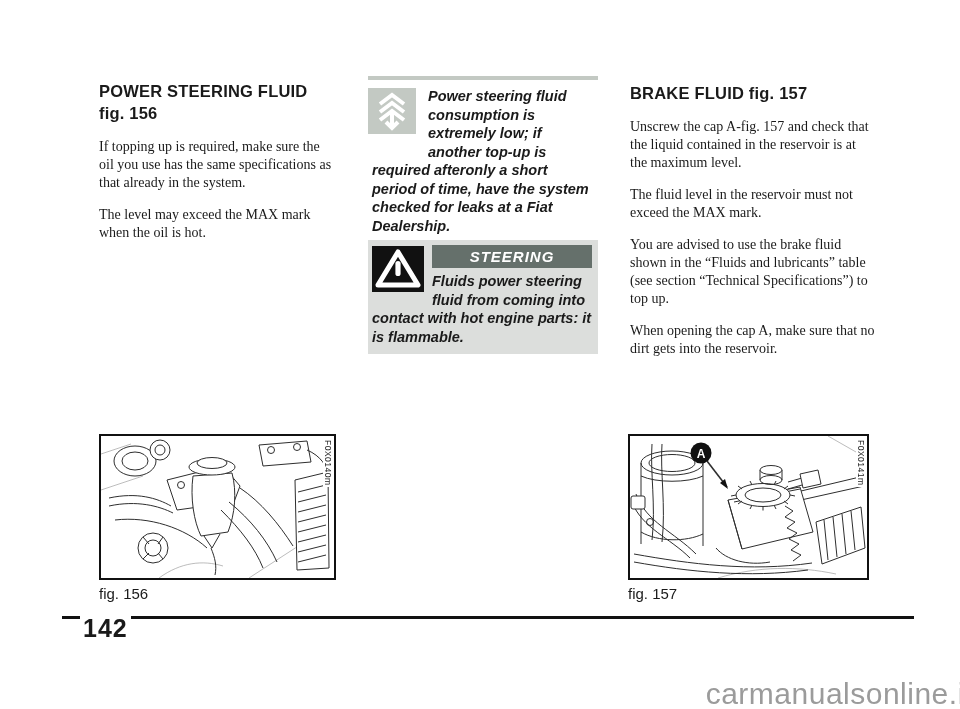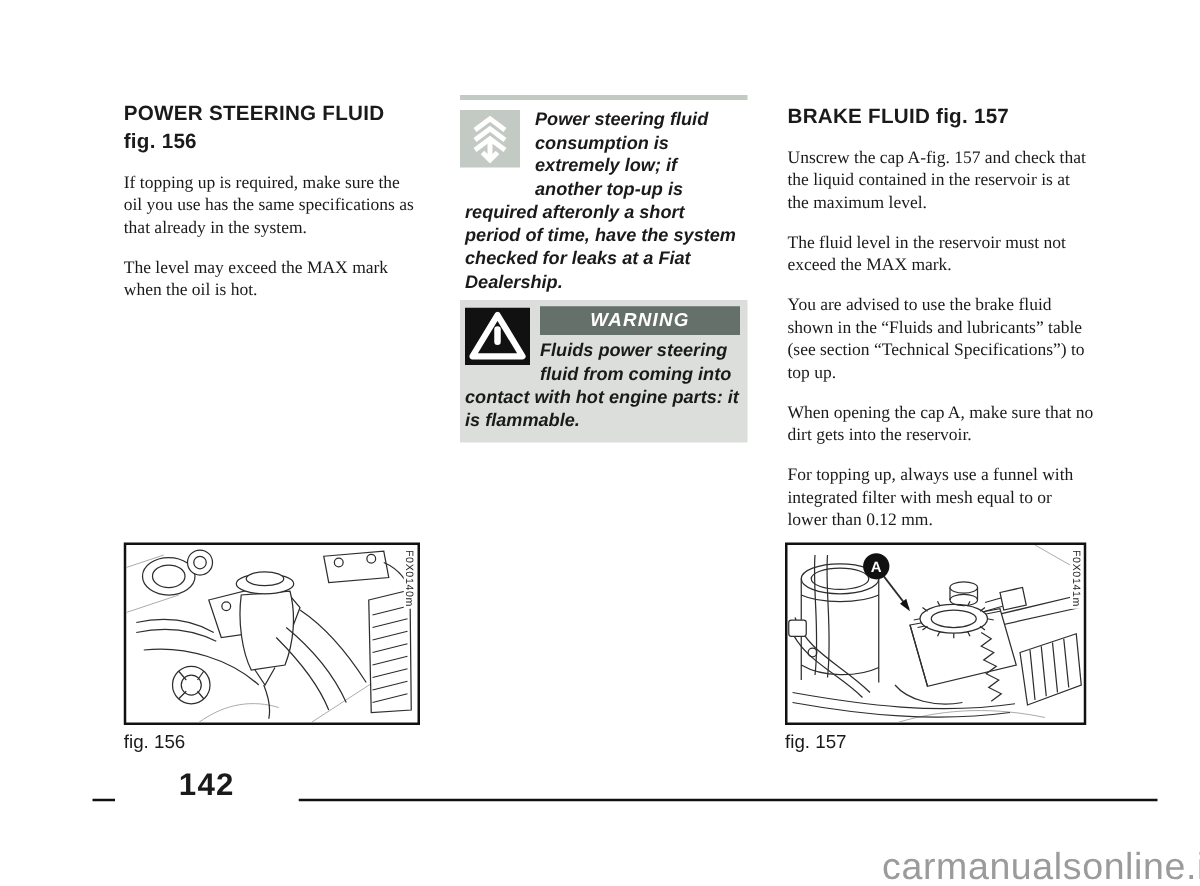--- a/index.html
+++ b/index.html
@@ -54,21 +54,21 @@
     position:absolute;top:3px;right:1px;
     writing-mode:vertical-rl;text-orientation:mixed;
     font-size:8.5px;letter-spacing:0.5px;color:#222;background:#fff;
     padding:1px 0;
   }
   .fig-caption{position:absolute;font-size:15px;color:#1a1a1a;}
   .caption-156{left:99px;top:585px;}
   .caption-157{left:628px;top:585px;}
 
   
-  .footer{position:absolute;left:74px;top:616px;width:852px;display:flex;align-items:flex-end;gap:48px;}
+  .footer{position:absolute;left:62px;top:616px;width:852px;display:flex;align-items:flex-start;}
   .footer-line{height:2.5px;background:#111;}
   .footer-line-short{width:18px;}
   .footer-line-long{flex:1;}
   .page-number{font-size:25px;font-weight:bold;letter-spacing:1px;margin:0 3px;line-height:25px;}
 
   
   .watermark{
     position:absolute;right:0;top:679px;
     font-size:30px;color:#9b9b9b;letter-spacing:0.5px;line-height:30px;
   }
@@ -104,33 +104,32 @@
   </div>
 
   <div class="warning-box">
     <div class="warning-icon">
       <svg width="52" height="46" viewBox="0 0 52 46" aria-hidden="true">
         <rect x="0" y="0" width="52" height="46" fill="#111111"></rect>
         <path d="M26,6 L46,39 L6,39 Z" fill="none" stroke="#ffffff" stroke-width="5" stroke-linejoin="round"></path>
         <rect x="23.4" y="15" width="5.2" height="15" rx="2.6" fill="#ffffff"></rect>
       </svg>
     </div>
-    <div class="warning-header">WARNING</div>
+    <div class="warning-header">STEERING</div>
     <p class="warning-text">Fluids power steering fluid from coming into contact with hot engine parts: it is flammable.</p>
   </div>
 
   <div class="col col-right">
     <div class="heading-block">
       <div class="heading">BRAKE FLUID fig. 157</div>
     </div>
     <p class="body-p">Unscrew the cap A-fig. 157 and check that the liquid contained in the reservoir is at the maximum level.</p>
     <p class="body-p">The fluid level in the reservoir must not exceed the MAX mark.</p>
     <p class="body-p">You are advised to use the brake fluid shown in the “Fluids and lubricants” table (see section “Technical Specifications”) to top up.</p>
     <p class="body-p">When opening the cap A, make sure that no dirt gets into the reservoir.</p>
-    <p class="body-p">For topping up, always use a funnel with integrated filter with mesh equal to or lower than 0.12 mm.</p>
   </div>
 
   <div class="figure figure-156">
     <svg width="233" height="142" viewBox="0 0 233 142">
       <g stroke="#9f9f9f" stroke-width="0.7" fill="none">
         <path d="M0,54 L42,40 M0,18 L30,8 M148,142 L222,94 M58,142 C80,126 102,124 122,130"></path>
       </g>
       <g stroke="#2e2e2e" stroke-width="1" fill="none">
         <ellipse cx="34" cy="25" rx="21" ry="15" fill="#ffffff"></ellipse>
         <ellipse cx="34" cy="25" rx="13" ry="9"></ellipse>

